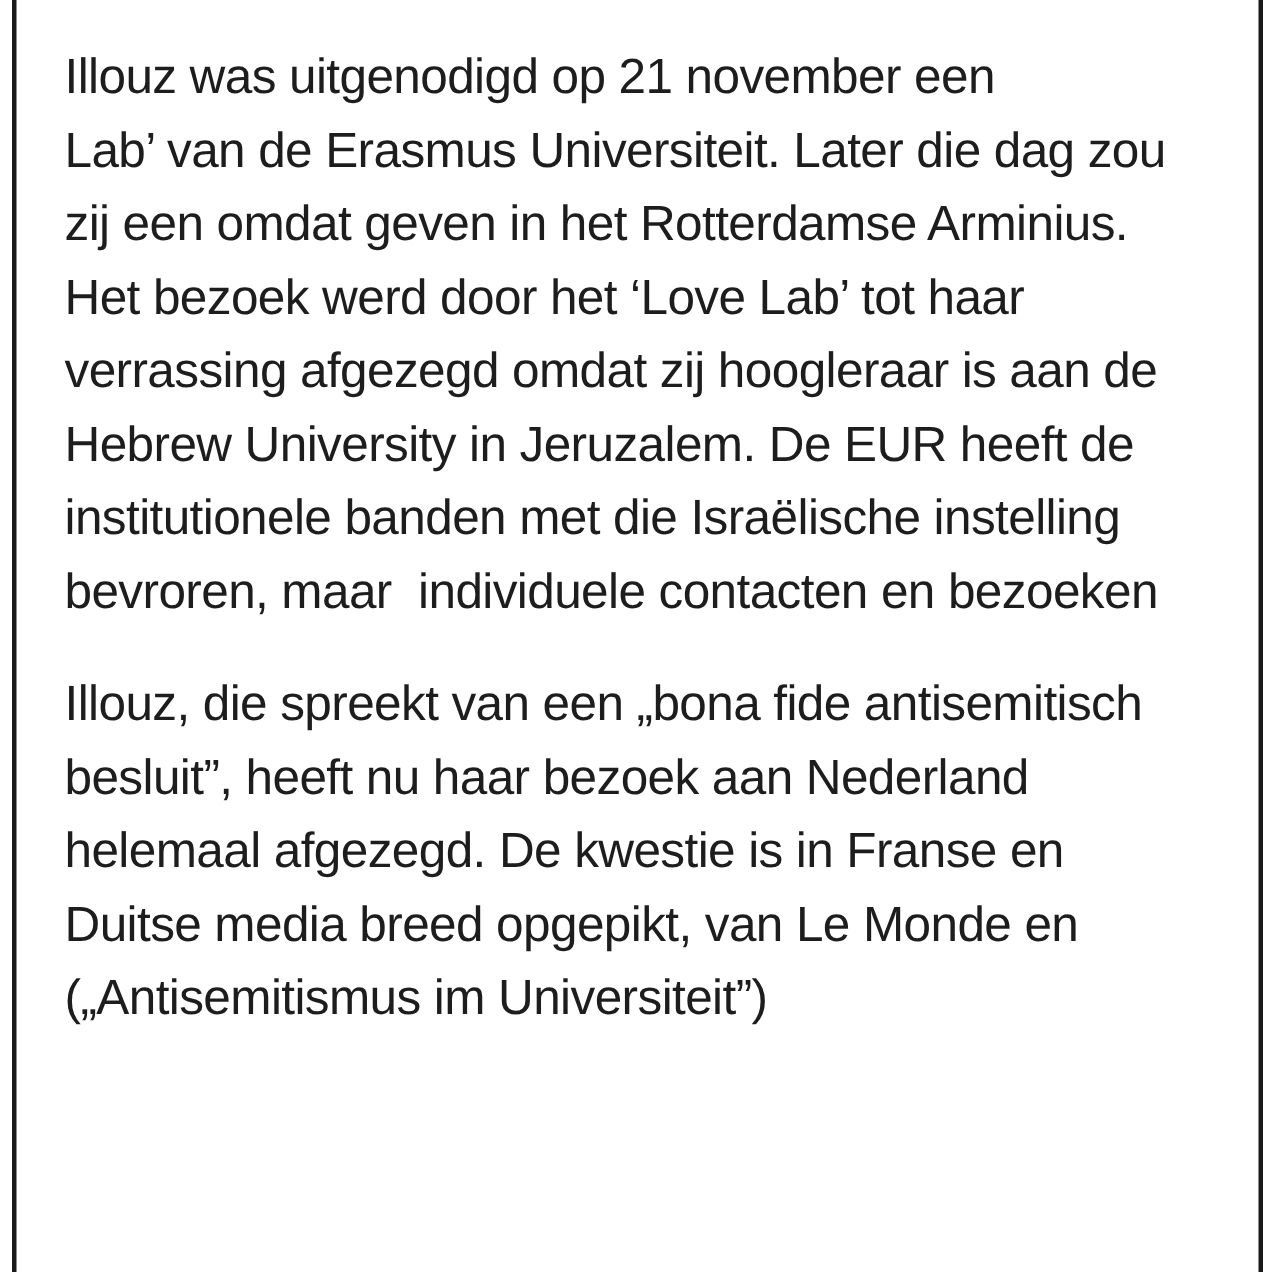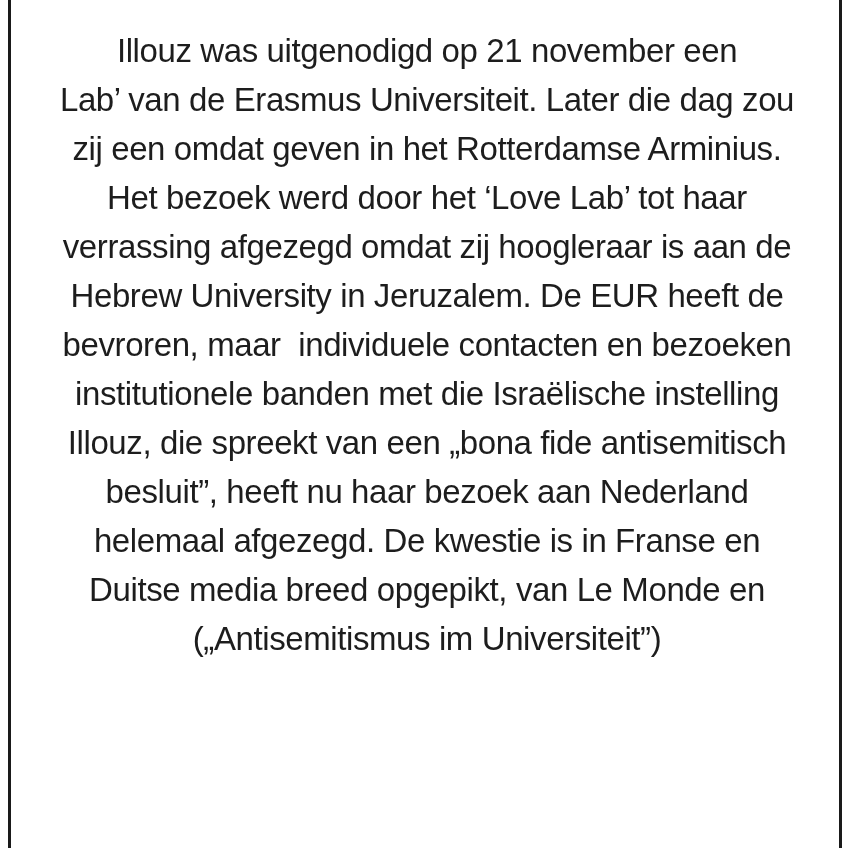--- a/index.html
+++ b/index.html
@@ -29,44 +29,44 @@
     border-right: 3px solid var(--rule);
     box-sizing: border-box;
     background: var(--bg);
   }
   .article-body {
     padding: 26px 28px 0 32px;
     color: var(--text);
     font-size: 33px;
     line-height: 49px;
     letter-spacing: -0.4px;
-    text-align: center;
   }
   .paragraph + .paragraph {
+    margin-top: 26px;
   }
   .text-line {
     white-space: pre; 
   }
   .italic {
   }
 </style>
 </head>
 <body>
 
 <div class="article-frame">
   <article class="article-body" id="article-body">
       <div class="paragraph">
         <div class="text-line"><span class="">Illouz was uitgenodigd op 21 november een</span></div>
         <div class="text-line"><span class="">Lab’ van de Erasmus Universiteit. Later die dag zou</span></div>
         <div class="text-line"><span class="">zij een omdat geven in het Rotterdamse Arminius.</span></div>
         <div class="text-line"><span class="">Het bezoek werd door het ‘Love Lab’ tot haar</span></div>
         <div class="text-line"><span class="">verrassing afgezegd omdat zij hoogleraar is aan de</span></div>
         <div class="text-line"><span class="">Hebrew University in Jeruzalem. De EUR heeft de</span></div>
+        <div class="text-line"><span class="">institutionele banden met die Israëlische instelling</span></div>
         <div class="text-line"><span class="">bevroren, maar  individuele contacten en bezoeken</span></div>
-        <div class="text-line"><span class="">institutionele banden met die Israëlische instelling</span></div>
       </div>
       <div class="paragraph">
         <div class="text-line"><span class="">Illouz, die spreekt van een „bona fide antisemitisch</span></div>
         <div class="text-line"><span class="">besluit”, heeft nu haar bezoek aan Nederland</span></div>
         <div class="text-line"><span class="">helemaal afgezegd. De kwestie is in Franse en</span></div>
         <div class="text-line"><span class="">Duitse media breed opgepikt, van </span><span class="italic">Le Monde</span><span class=""> en</span></div>
         <div class="text-line"><span class="">(„</span><span class="italic">Antisemitismus im Universiteit”</span><span class="">)</span></div>
       </div>
     </article>
 </div>

